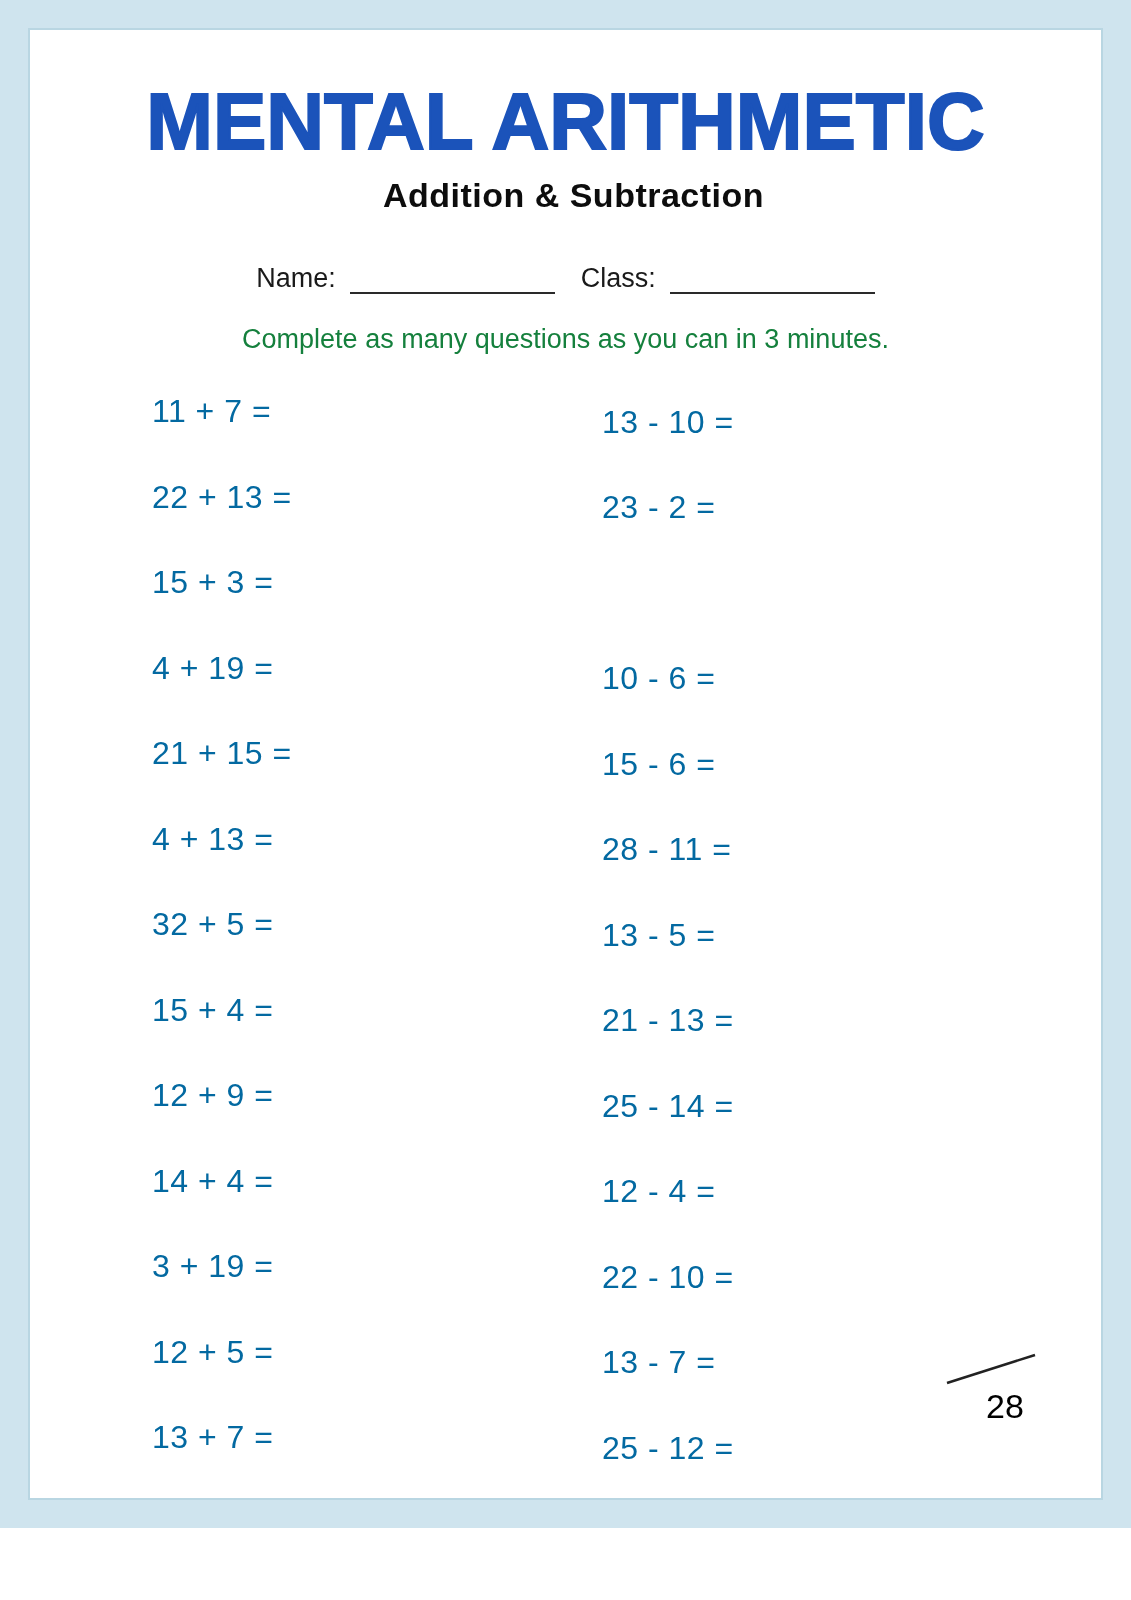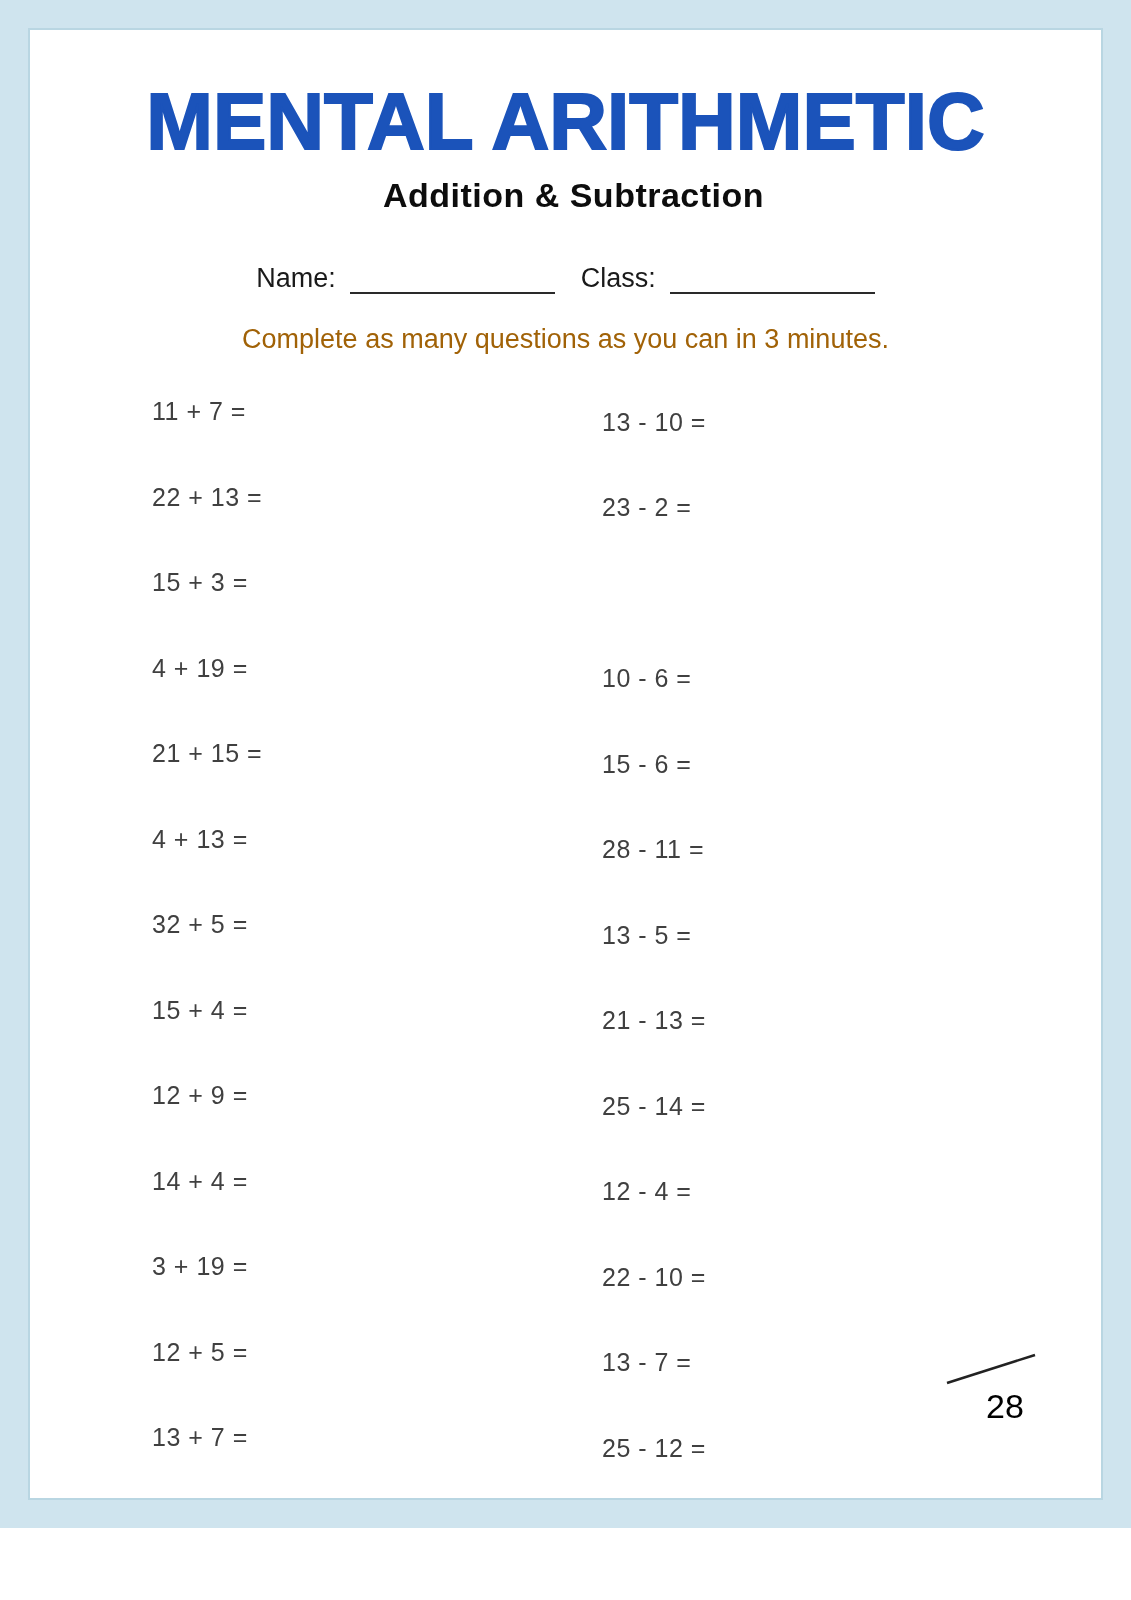--- a/index.html
+++ b/index.html
@@ -59,35 +59,35 @@
     width: 205px;
     height: 28px;
     border-bottom: 2px solid #2a2a2a;
     margin-right: 26px;
   }
   .blank-line.last { margin-right: 0; }
   .instruction {
     margin-top: 30px;
     text-align: center;
     font-size: 27px;
-    color: #a16207;
+    color: #15803d;
   }
   .problems {
     margin-top: 14px;
     padding-left: 122px;
     padding-right: 60px;
   }
   .problem-row {
     display: flex;
     align-items: center;
     height: 85.5px;
   }
   .pcell {
-    font-size: 25px;
-    color: #404040;
+    font-size: 32px;
+    color: #0369a1;
     letter-spacing: 0.5px;
   }
   .pcell.left { flex: 0 0 450px; }
   .pcell.right { flex: 1; margin-top: 21px; }
   .page-number {
     position: absolute;
     right: 62px;
     bottom: 72px;
     width: 96px;
     text-align: center;

